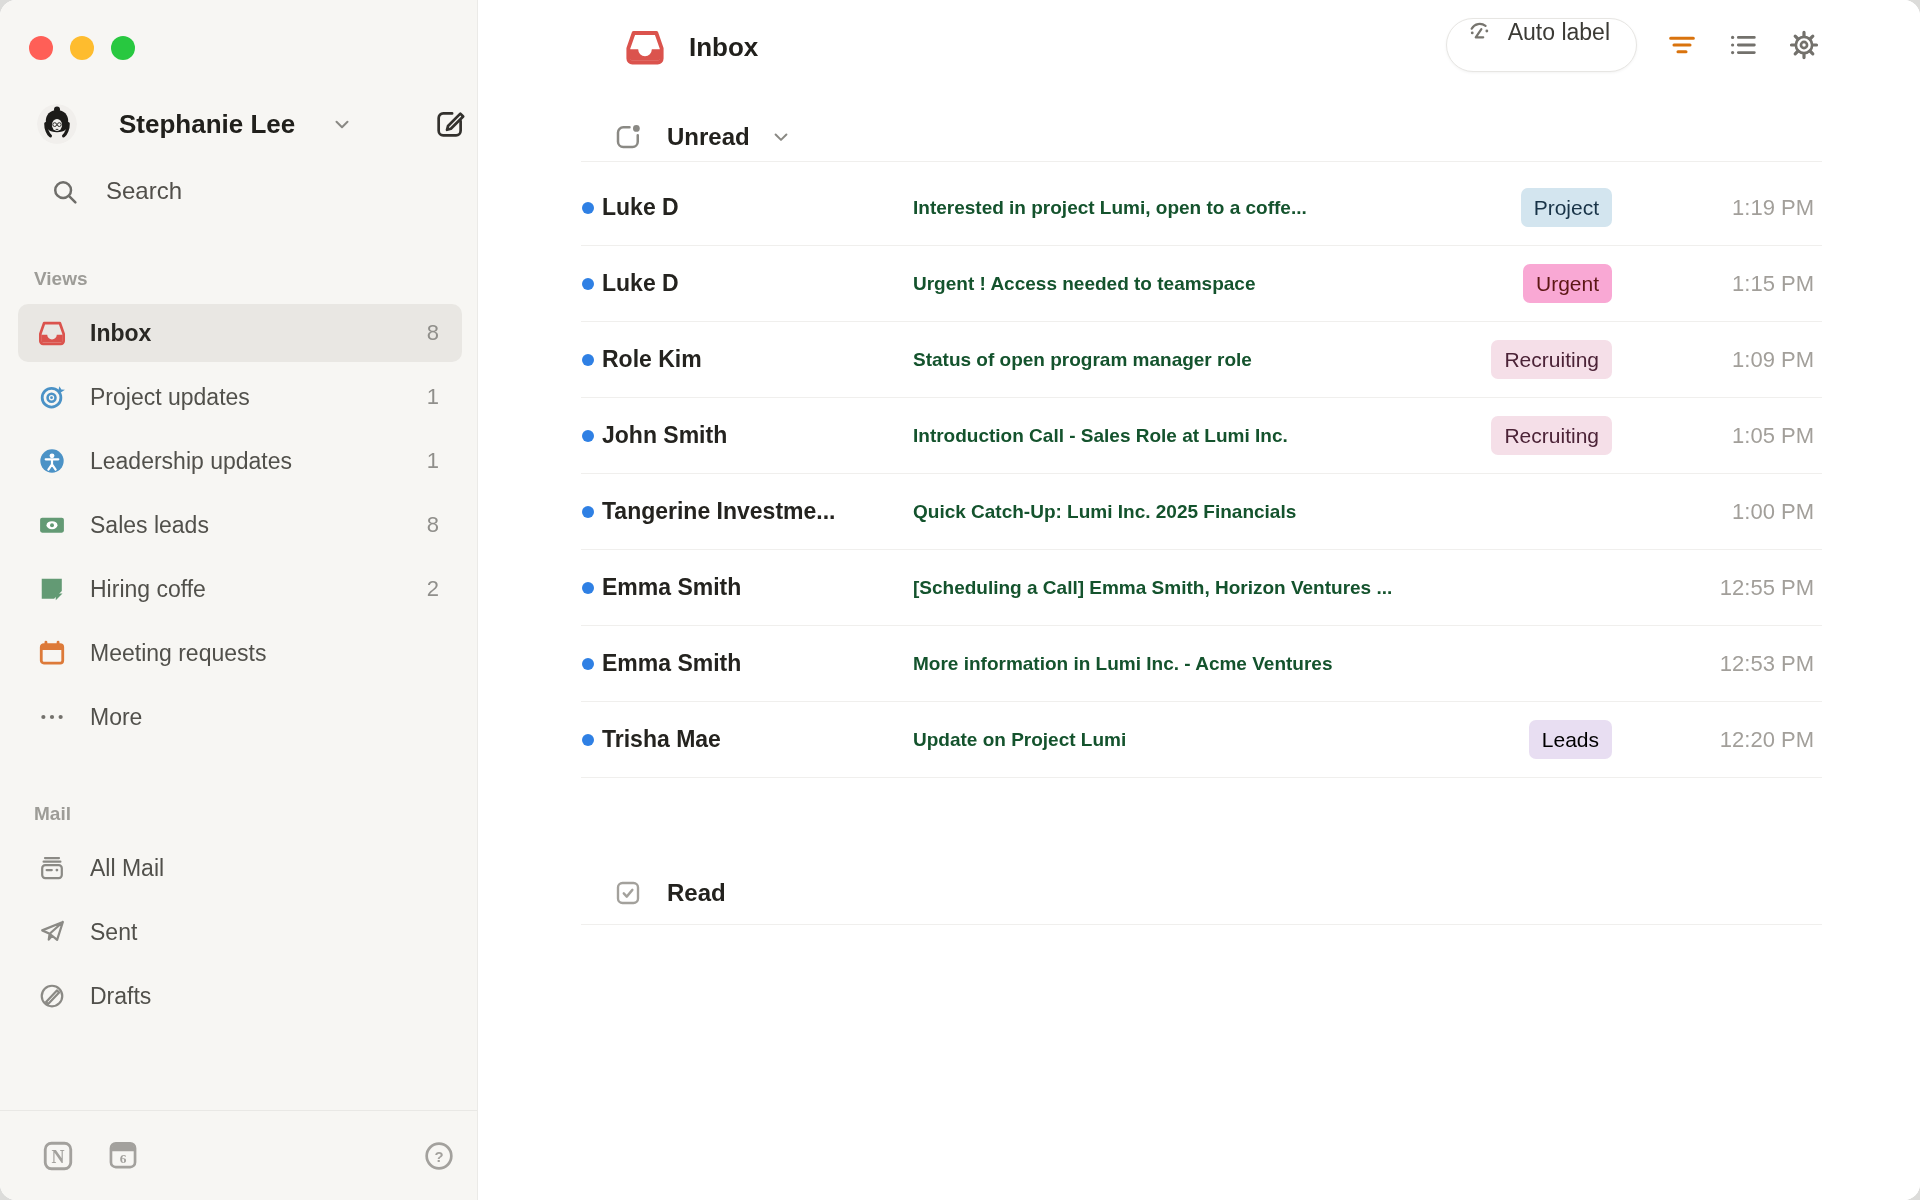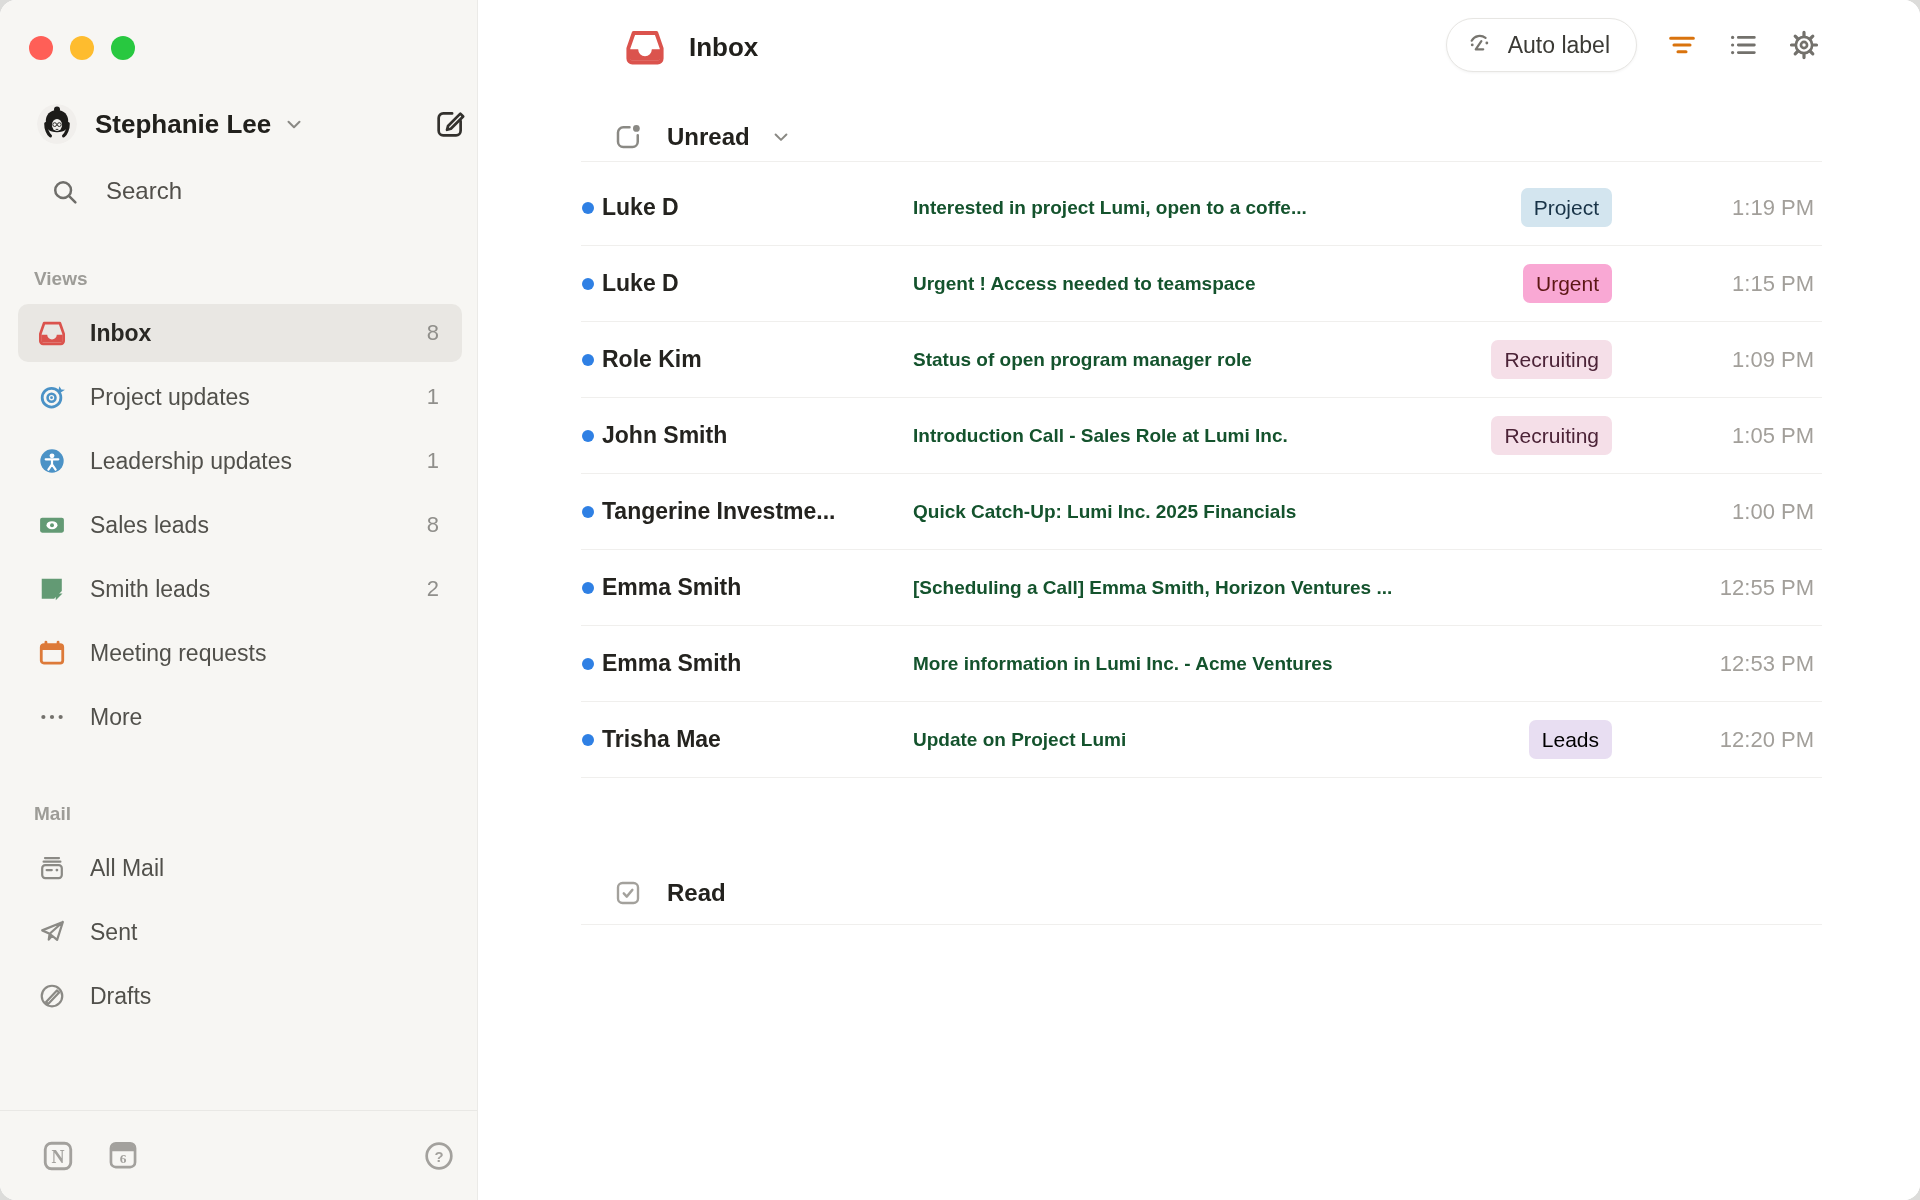--- a/index.html
+++ b/index.html
@@ -5,21 +5,21 @@
   html,body{margin:0;padding:0;background:#dcdcda;font-family:"Liberation Sans",sans-serif;}
   *{box-sizing:border-box;}
   .window{position:relative;width:1920px;height:1200px;background:#ffffff;border-radius:16px;overflow:hidden;}
 
   
   .sidebar{position:absolute;left:0;top:0;width:478px;height:1200px;background:#f7f6f3;border-right:1px solid #ebeae7;}
   .traffic{position:absolute;top:36px;left:29px;display:flex;gap:17px;}
   .traffic span{width:24px;height:24px;border-radius:50%;display:block;}
   .t-red{background:#ff5f57;} .t-yellow{background:#febc2e;} .t-green{background:#28c840;}
 
-  .user-row{position:absolute;top:102px;left:37px;right:10px;height:44px;display:flex;align-items:center;}
+  .user-row{position:absolute;top:102px;left:37px;right:10px;height:44px;display:flex;align-items:center;gap:24px;}
   .avatar{width:40px;height:40px;border-radius:50%;overflow:hidden;flex:none;}
   .user-name{margin-left:18px;font-size:26px;font-weight:600;color:#21201c;}
   .user-chevron{margin-left:12px;width:22px;height:22px;color:#8a8984;}
   .compose{margin-left:auto;width:34px;height:34px;color:#33312d;cursor:pointer;}
 
   .search-row{position:absolute;top:177px;left:50px;height:44px;display:flex;align-items:flex-start;}
   .search-row .s-icon{width:30px;height:30px;}
   .search-row .s-label{margin-left:26px;font-size:24px;font-weight:500;color:#514f4a;}
 
   .side-sections{position:absolute;top:268px;left:18px;right:15px;}
@@ -38,21 +38,21 @@
   .foot-icon + .foot-icon{margin-left:30px;}
   .help-icon{margin-left:auto;width:34px;height:34px;color:#a3a19d;}
 
   
   .main{position:absolute;left:479px;top:0;right:0;bottom:0;background:#fff;}
   .main-header{position:absolute;top:27px;left:146px;display:flex;align-items:center;}
   .main-header .h-icon{width:40px;height:40px;}
   .main-title{margin-left:24px;font-size:26px;font-weight:600;color:#21201c;}
 
   .toolbar{position:absolute;top:18px;right:100px;display:flex;align-items:center;}
-  .autolabel-pill{height:54px;display:flex;align-items:center;padding:0 26px 0 20px;border:1px solid #e7e6e3;border-radius:28px;background:#fff;box-shadow:0 1px 3px rgba(0,0,0,.05);cursor:pointer;}
+  .autolabel-pill{height:54px;display:flex;align-items:flex-start;padding:0 26px 0 20px;border:1px solid #e7e6e3;border-radius:28px;background:#fff;box-shadow:0 1px 3px rgba(0,0,0,.05);cursor:pointer;}
   .autolabel-pill .al-icon{width:28px;height:28px;}
   .autolabel-pill .al-label{margin-left:13px;font-size:23px;font-weight:500;color:#3b3a35;}
   .tb-icon{width:32px;height:32px;margin-left:29px;cursor:pointer;}
 
   .unread-row,.read-row{position:absolute;left:134px;display:flex;align-items:center;}
   .unread-row{top:122px;}
   .read-row{top:878px;}
   .sec-icon{width:30px;height:30px;}
   .sec-label{margin-left:24px;font-size:24px;font-weight:700;color:#23221e;}
   .sec-chevron{margin-left:21px;width:20px;height:20px;color:#8a8984;cursor:pointer;}
@@ -152,21 +152,21 @@
               <circle cx="12" cy="12.2" r="1.7" fill="#639a74"></circle>
             </svg></span>
           <span class="side-label">Sales leads</span>
           <span class="side-count">8</span>
         </div>
         <div class="side-item">
           <span class="side-icon"><svg viewBox="0 0 24 24" width="28" height="28">
               <path d="M3.2 3.2h17.2v10.6l-6.6 6.6H3.2z" fill="#639a74"></path>
               <path d="M15.2 21.6v-3.5c0-1.3 1-2.3 2.3-2.3H21z" fill="#639a74"></path>
             </svg></span>
-          <span class="side-label">Smith leads</span>
+          <span class="side-label">Hiring coffe</span>
           <span class="side-count">2</span>
         </div>
         <div class="side-item">
           <span class="side-icon"><svg viewBox="0 0 24 24" width="28" height="28" fill="none">
               <path d="M6.8 2.6v3M17.2 2.6v3" stroke="#dd7a39" stroke-width="2.4" stroke-linecap="round"></path>
               <rect x="2.8" y="4.8" width="18.4" height="15.8" rx="2.2" stroke="#dd7a39" stroke-width="2.4"></rect>
               <path d="M3.4 7a2.2 2.2 0 0 1 2.2-2.2h12.8A2.2 2.2 0 0 1 20.6 7v2.5H3.4z" fill="#dd7a39"></path>
             </svg></span>
           <span class="side-label">Meeting requests</span>
         </div>

